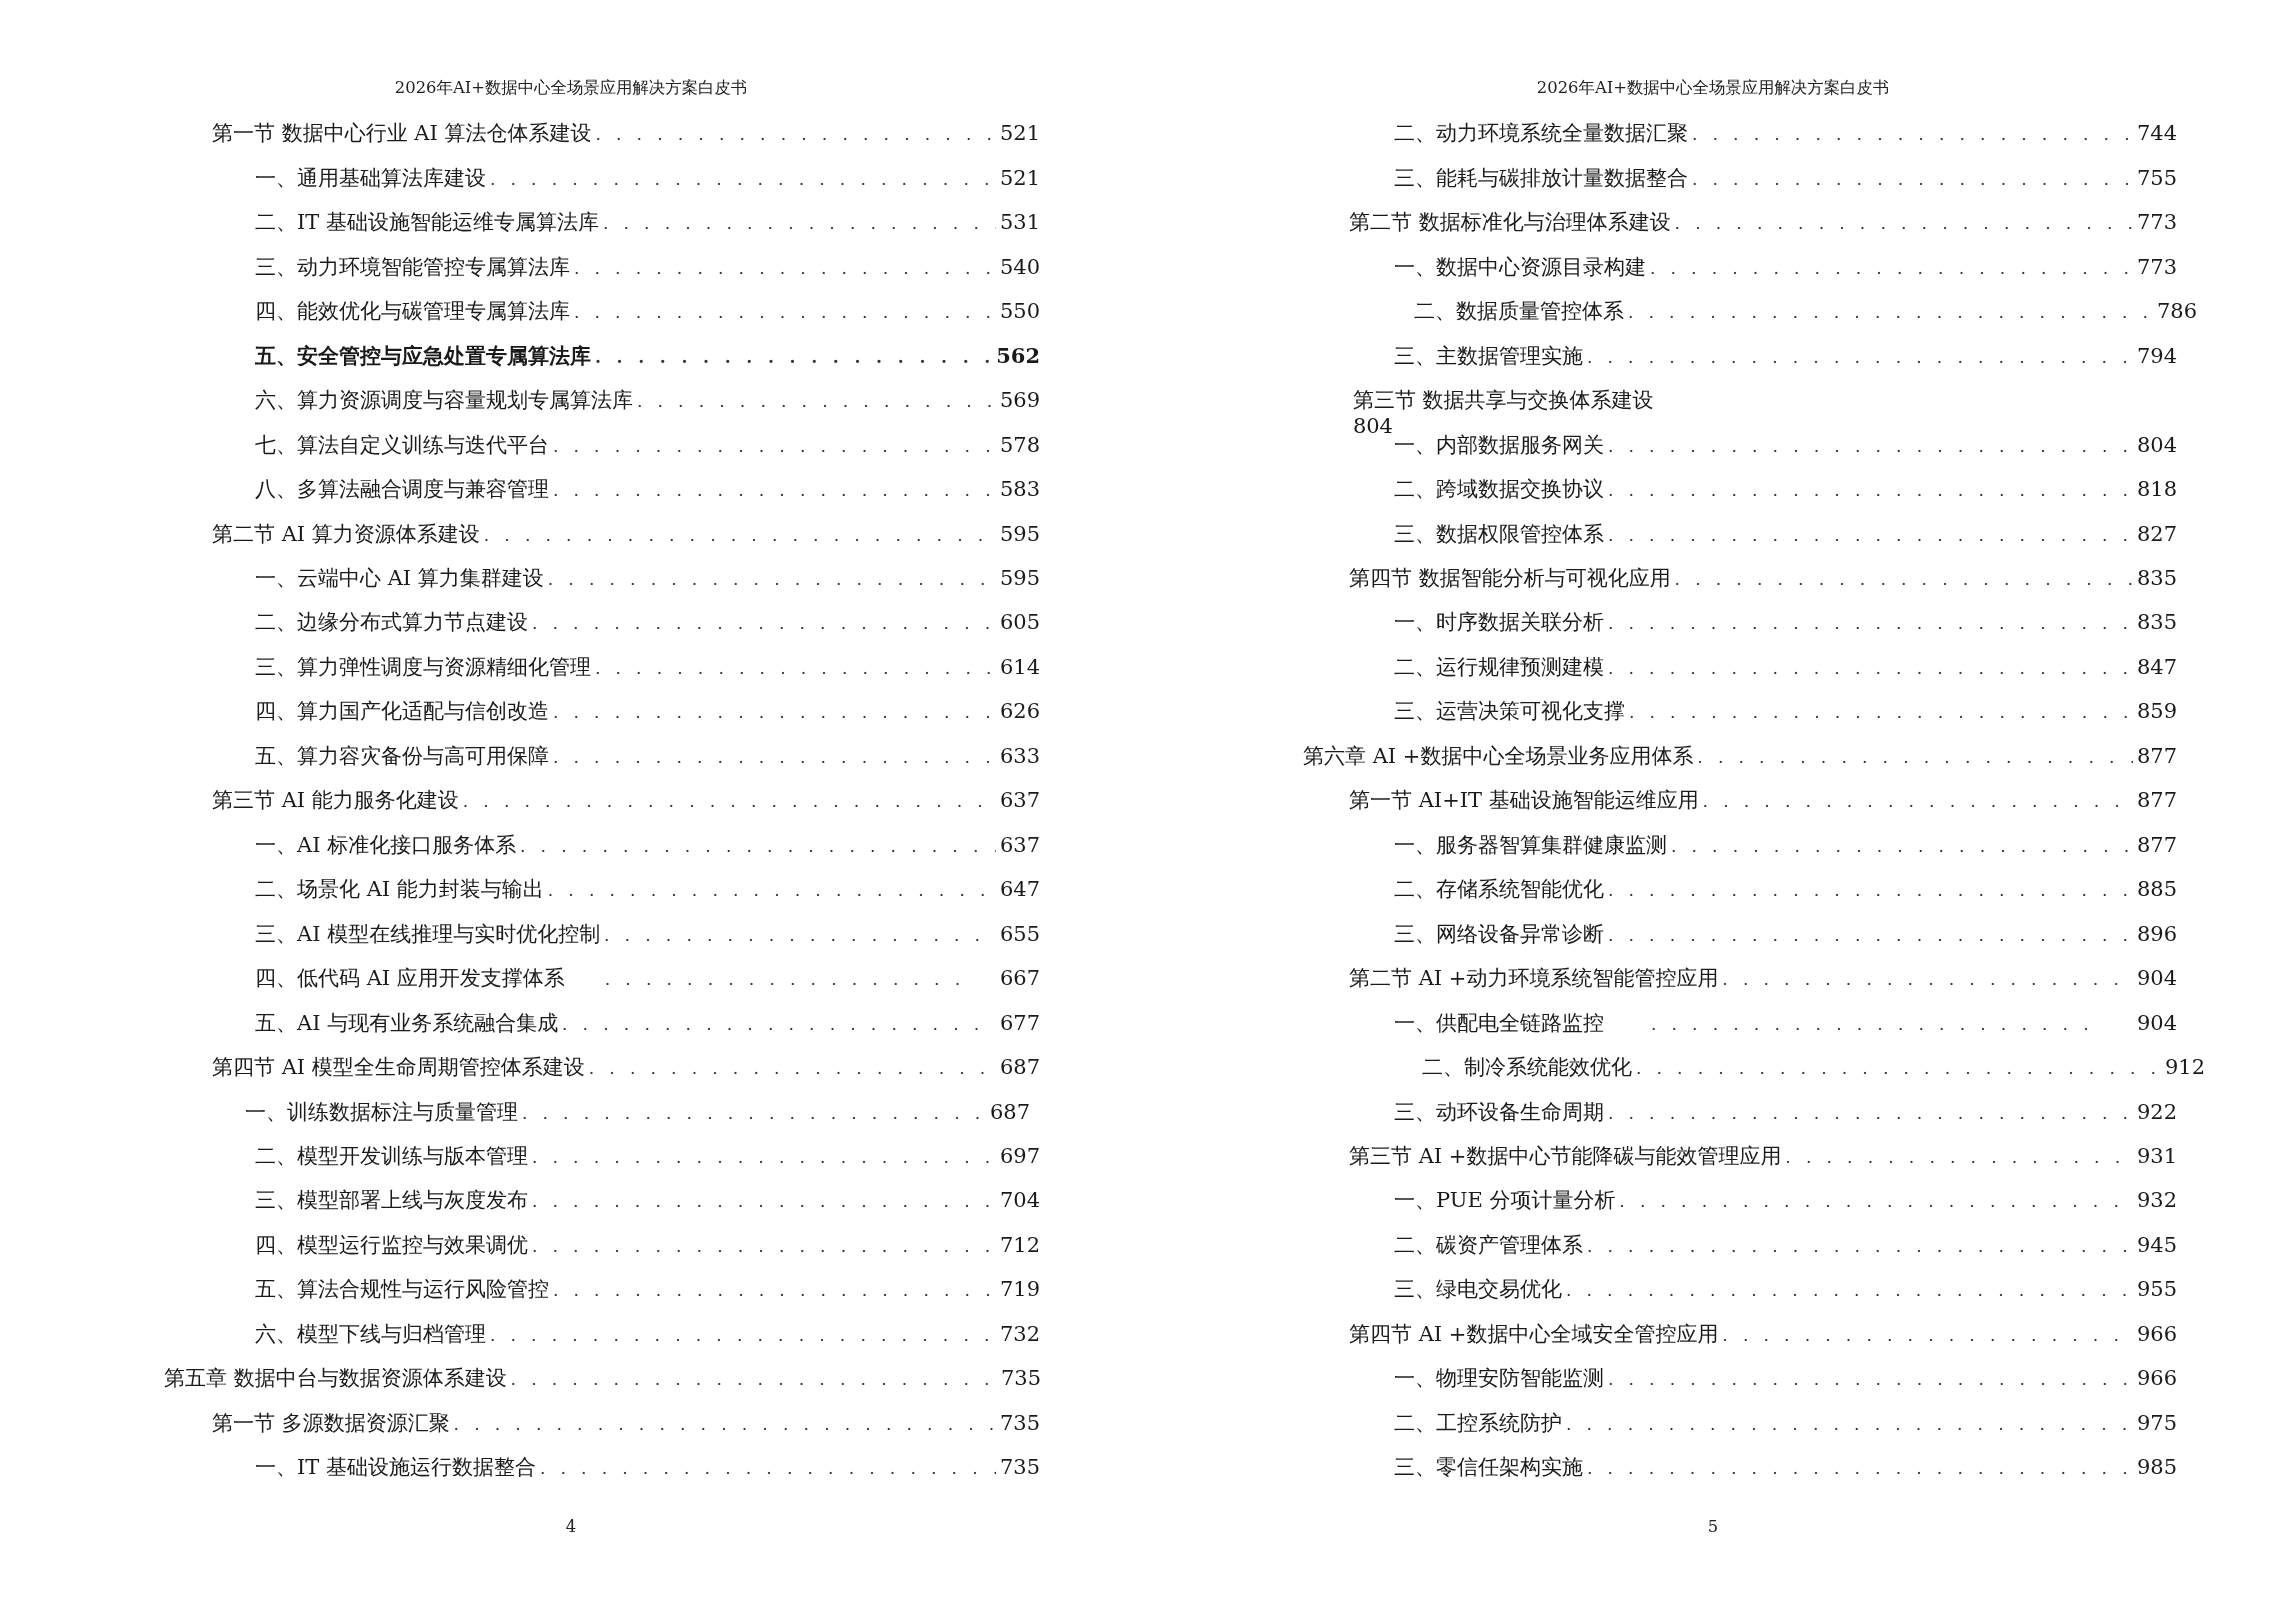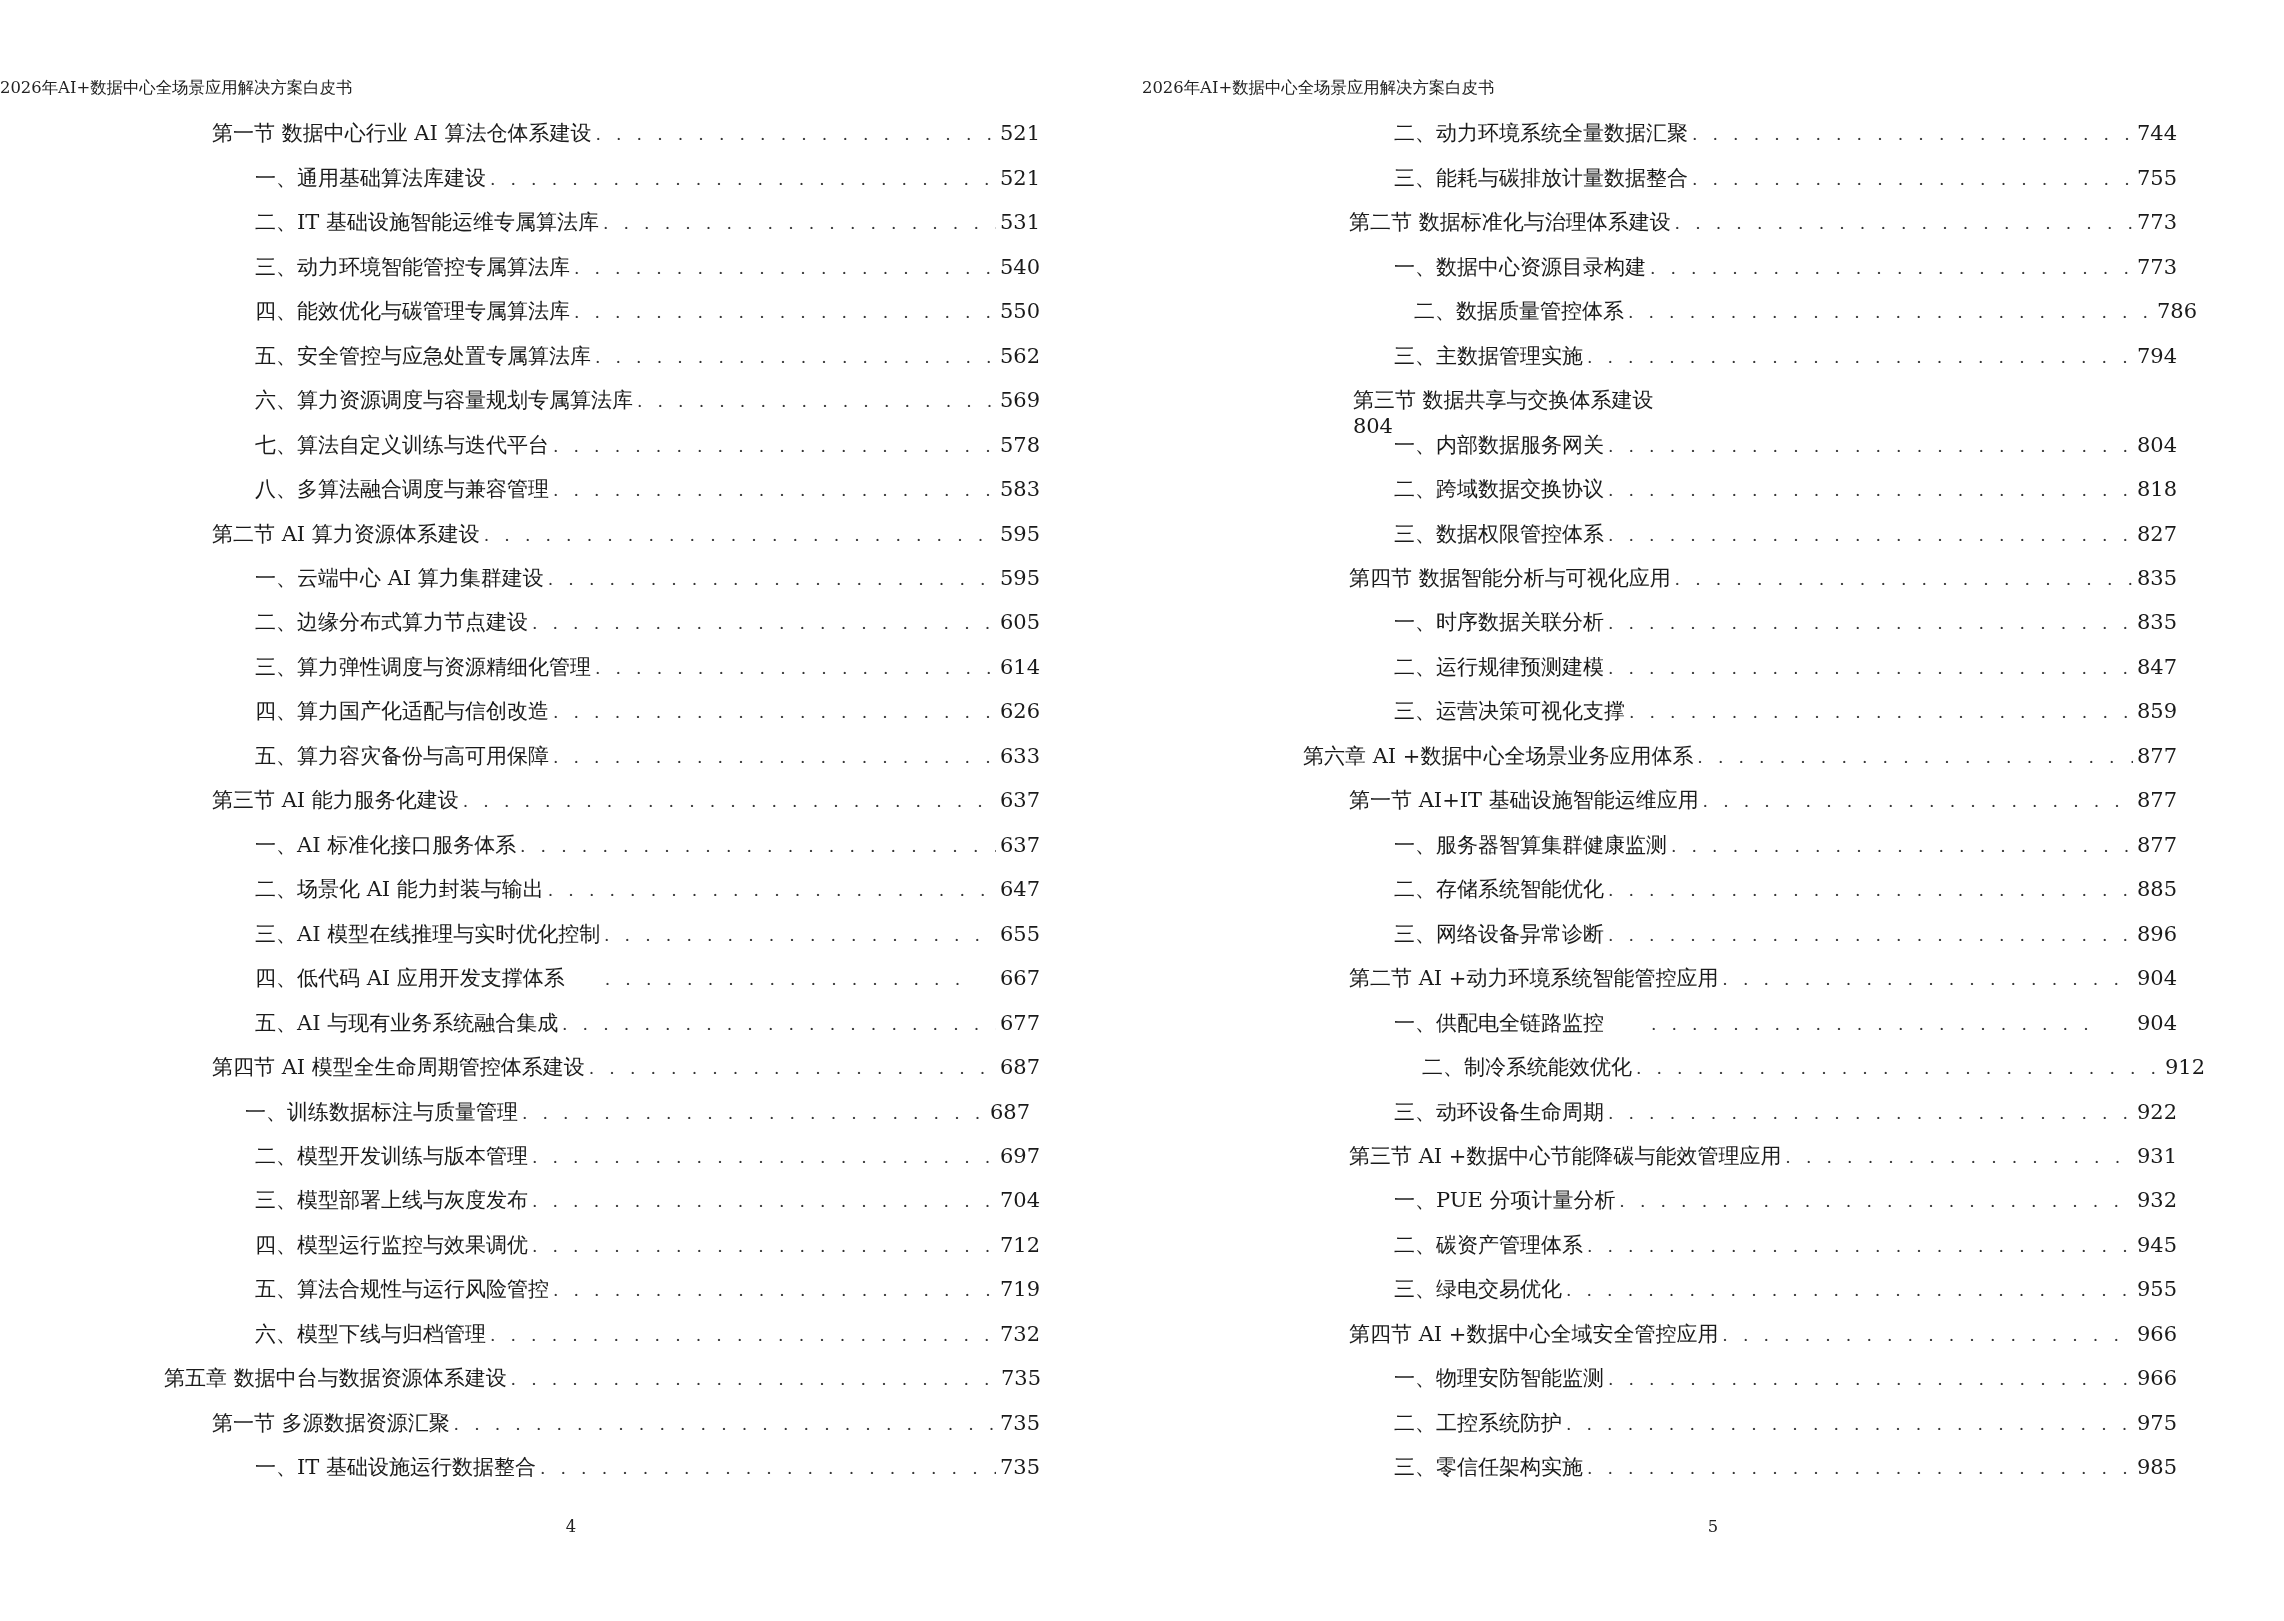--- a/index.html
+++ b/index.html
@@ -1,21 +1,21 @@
 <!DOCTYPE html>
 <html style="font-size:7.7px"><head>
 <meta charset="utf-8">
 <style>
   html, body { margin:0; padding:0; background:#ffffff; }
   body { width:2284px; height:1622px; position:relative; overflow:hidden;
          font-family: "DejaVu Serif", "Liberation Serif", serif; color:#1a1a1a; }
   .page { position:absolute; top:0; height:1622px; }
   .page-left { left:0; width:1142px; }
   .page-right { left:1142px; width:1142px; }
-  .running-header { position:absolute; top:77px; left:0; width:100%; 
+  .running-header { position:absolute; top:77px; left:0; width:100%; text-align:center;
                     font-size:16.4px; color:#222; }
   .toc { position:absolute; top:0; left:0; width:100%; }
   .toc-row { position:absolute; display:flex; align-items:baseline; height:29px;
              font-size:21px; white-space:nowrap; }
   .toc-row .label { flex:0 0 auto; }
   .toc-row .leader { flex:1 1 auto; overflow:hidden; margin:0 3.9px; letter-spacing:4.8px;
                      color:#333; font-size:17.3px; }
   .toc-row .leader::before { content:". . . . . . . . . . . . . . . . . . . . . . . . . . . . . . . . . . . . . . . . . . . . . . . . . . . . . . . . . . . . . . . . . . . . . . . . . . . . . . . . . . . . . . . . . . . . . . . . . . . . . . . . . . . . . . . . . . . . . . . . . . . . . . . . . . . . . . . . ."; }
   .toc-row .page-num { flex:0 0 auto; }
   .page-footer { position:absolute; top:1517px; left:0; width:100%; text-align:center;
@@ -45,21 +45,21 @@
       <div class="toc-row" style="top: 253px; left: 255px; width: 785px;">
         <span class="label">三、动力环境智能管控专属算法库</span>
         <span class="leader"></span>
         <span class="page-num">540</span>
       </div>
       <div class="toc-row" style="top: 297px; left: 255px; width: 785px;">
         <span class="label">四、能效优化与碳管理专属算法库</span>
         <span class="leader"></span>
         <span class="page-num">550</span>
       </div>
-      <div class="toc-row" style="top: 342px; left: 255px; width: 785px;">
+      <div class="toc-row" style="top: 342px; left: 255px; width: 785px; font-weight: bold;">
         <span class="label">五、安全管控与应急处置专属算法库</span>
         <span class="leader"></span>
         <span class="page-num">562</span>
       </div>
       <div class="toc-row" style="top: 386px; left: 255px; width: 785px;">
         <span class="label">六、算力资源调度与容量规划专属算法库</span>
         <span class="leader"></span>
         <span class="page-num">569</span>
       </div>
       <div class="toc-row" style="top: 431px; left: 255px; width: 785px;">

